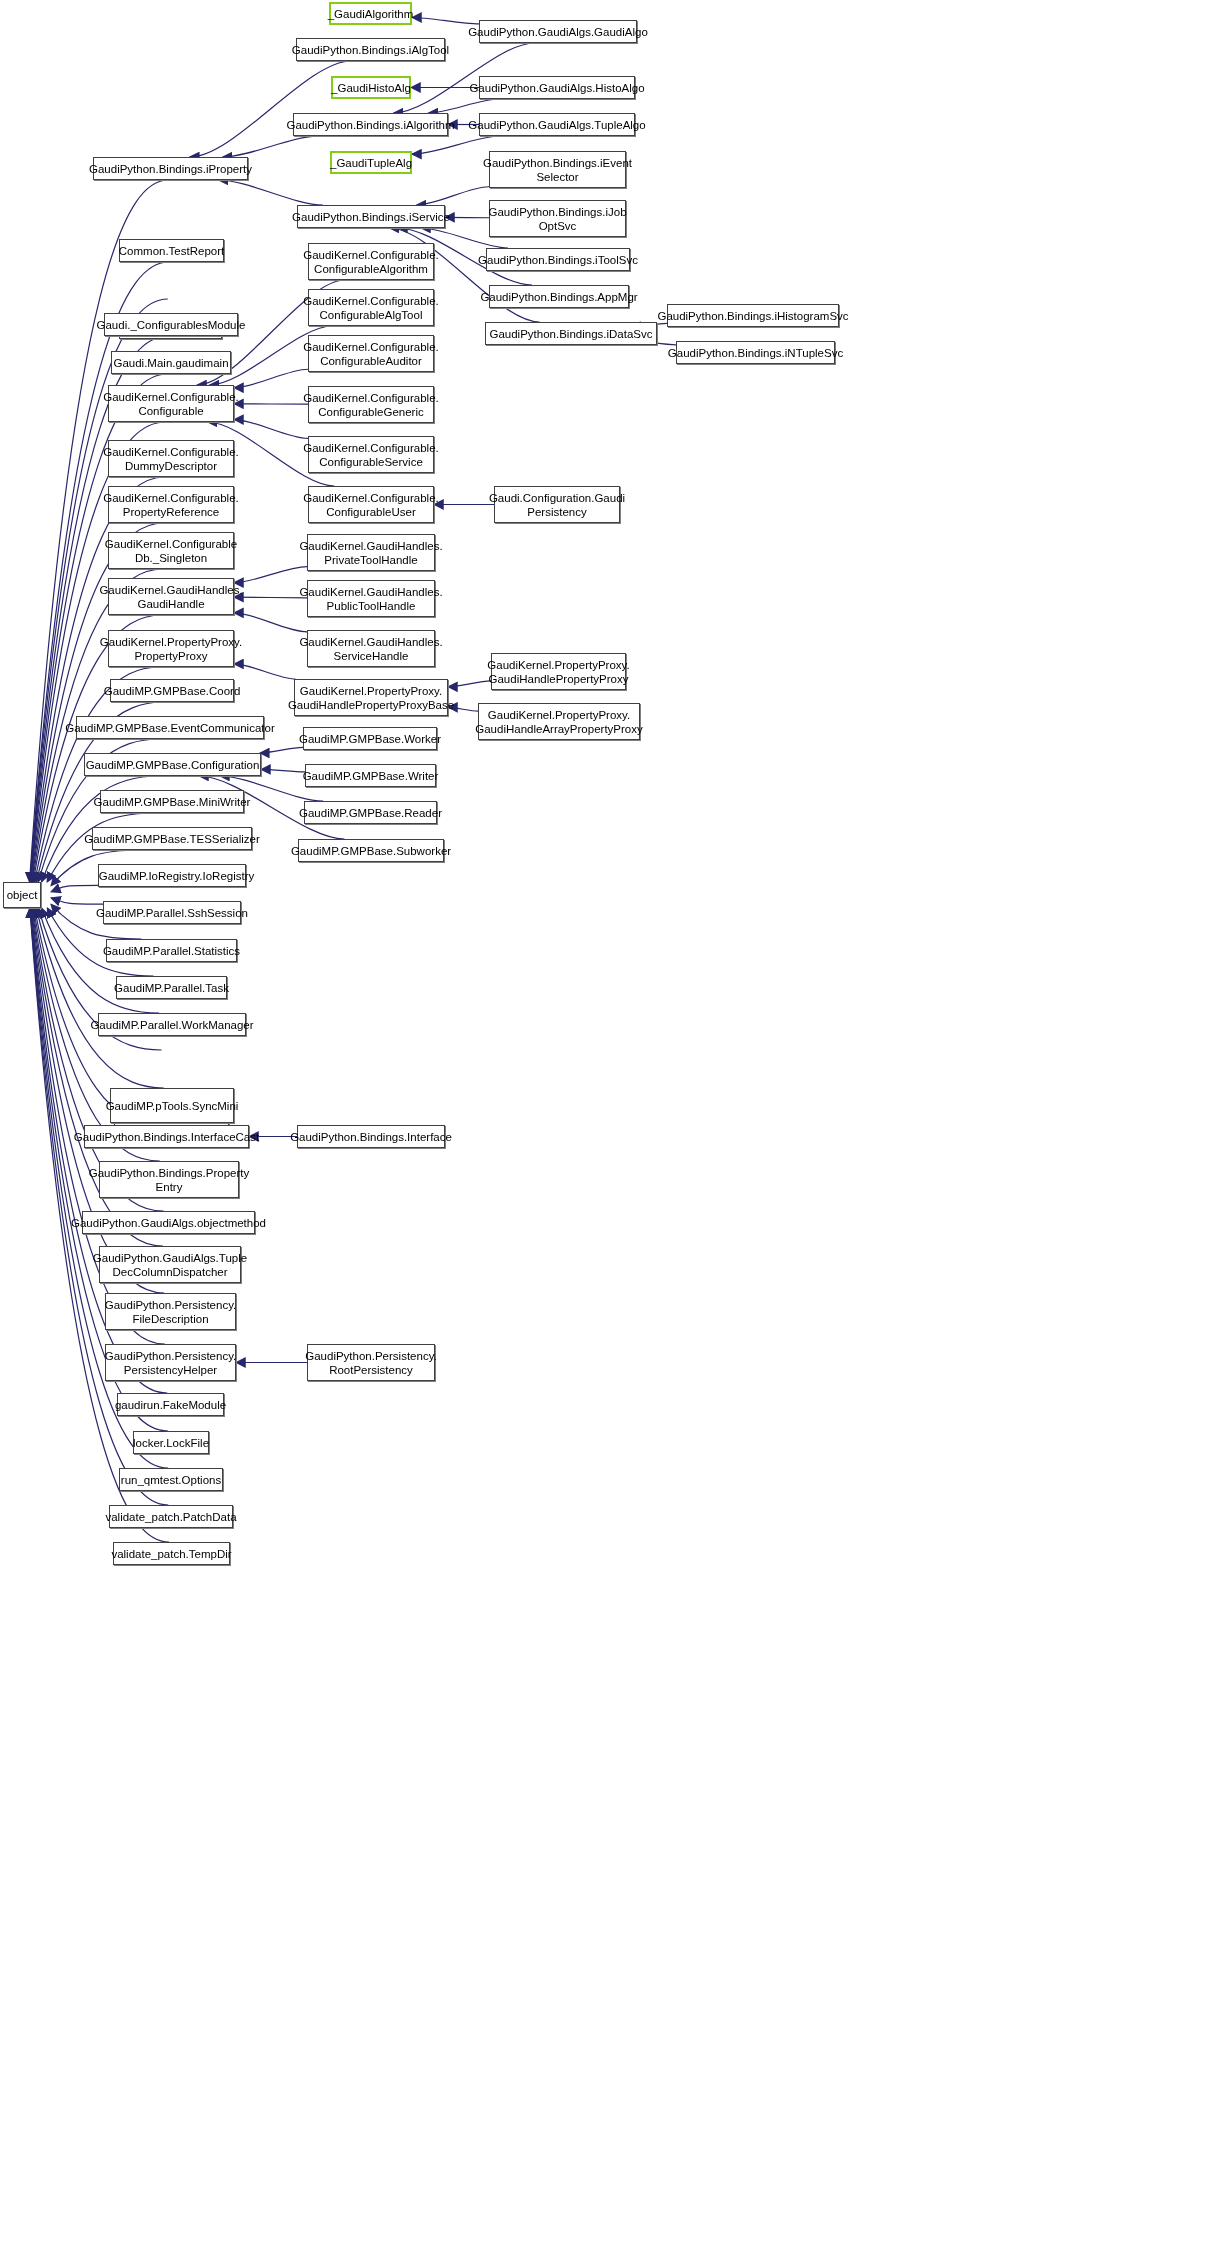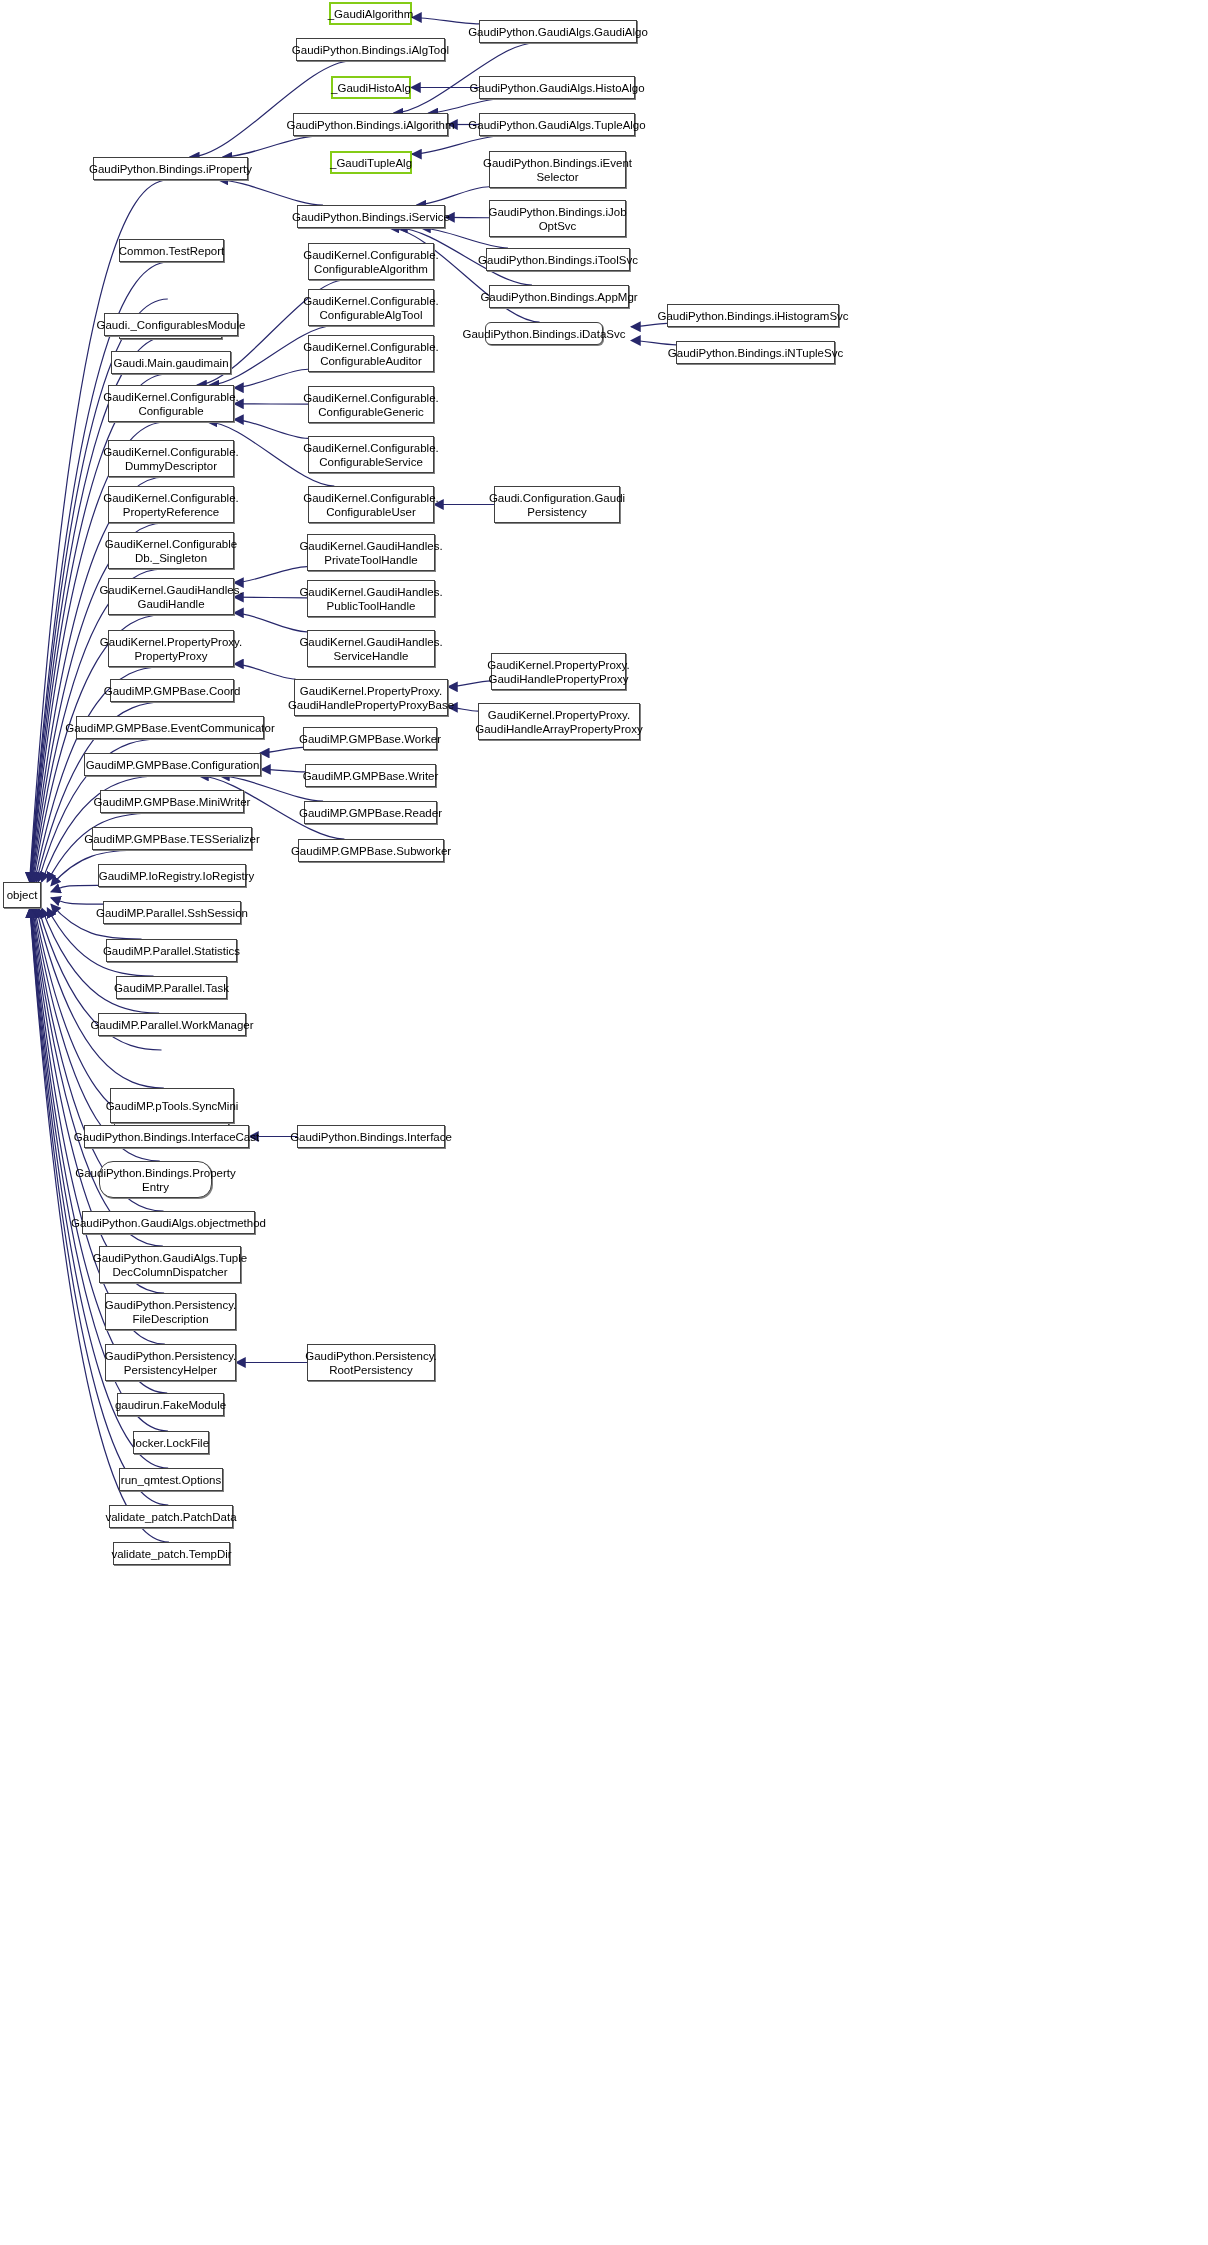--- a/index.html
+++ b/index.html
@@ -124,21 +124,21 @@
       <div class="node ghost" style="left: 330px; top: 151px; width: 82px; height: 23px;">_GaudiTupleAlg</div>
       <div class="node" style="left: 479px; top: 20px; width: 158px; height: 23px;">GaudiPython.GaudiAlgs.GaudiAlgo</div>
       <div class="node" style="left: 479px; top: 76px; width: 156px; height: 23px;">GaudiPython.GaudiAlgs.HistoAlgo</div>
       <div class="node" style="left: 479px; top: 113px; width: 156px; height: 23px;">GaudiPython.GaudiAlgs.TupleAlgo</div>
       <div class="node" style="left: 489px; top: 151px; width: 137px; height: 37px;">GaudiPython.Bindings.iEvent
 Selector</div>
       <div class="node" style="left: 489px; top: 200px; width: 137px; height: 37px;">GaudiPython.Bindings.iJob
 OptSvc</div>
       <div class="node" style="left: 486px; top: 248px; width: 144px; height: 23px;">GaudiPython.Bindings.iToolSvc</div>
       <div class="node" style="left: 489px; top: 285px; width: 140px; height: 23px;">GaudiPython.Bindings.AppMgr</div>
-      <div class="node" style="left: 485px; top: 322px; width: 118px; height: 23px; border-radius: 6px;">GaudiPython.Bindings.iDataSvc</div>
+      <div class="node" style="left: 485px; top: 322px; width: 172px; height: 23px;">GaudiPython.Bindings.iDataSvc</div>
       <div class="node" style="left: 667px; top: 304px; width: 172px; height: 23px;">GaudiPython.Bindings.iHistogramSvc</div>
       <div class="node" style="left: 676px; top: 341px; width: 159px; height: 23px;">GaudiPython.Bindings.iNTupleSvc</div>
       <div class="node" style="left: 119px; top: 239px; width: 105px; height: 23px;">Common.TestReport</div>
       <div class="node" style="left: 119px; top: 276px; width: 103px; height: 23px; margin-top: 40px;">Common.TestResult</div>
       <div class="node" style="left: 104px; top: 313px; width: 134px; height: 23px;">Gaudi._ConfigurablesModule</div>
       <div class="node" style="left: 111px; top: 351px; width: 120px; height: 23px;">Gaudi.Main.gaudimain</div>
       <div class="node" style="left: 108px; top: 385px; width: 126px; height: 37px;">GaudiKernel.Configurable.
 Configurable</div>
       <div class="node" style="left: 108px; top: 440px; width: 126px; height: 37px;">GaudiKernel.Configurable.
 DummyDescriptor</div>
@@ -156,21 +156,21 @@
       <div class="node" style="left: 100px; top: 790px; width: 144px; height: 23px;">GaudiMP.GMPBase.MiniWriter</div>
       <div class="node" style="left: 92px; top: 827px; width: 160px; height: 23px;">GaudiMP.GMPBase.TESSerializer</div>
       <div class="node" style="left: 98px; top: 864px; width: 148px; height: 23px; padding-left: 12px;">GaudiMP.IoRegistry.IoRegistry</div>
       <div class="node" style="left: 103px; top: 901px; width: 138px; height: 23px;">GaudiMP.Parallel.SshSession</div>
       <div class="node" style="left: 106px; top: 939px; width: 131px; height: 23px;">GaudiMP.Parallel.Statistics</div>
       <div class="node" style="left: 116px; top: 976px; width: 111px; height: 23px;">GaudiMP.Parallel.Task</div>
       <div class="node" style="left: 98px; top: 1013px; width: 148px; height: 23px;">GaudiMP.Parallel.WorkManager</div>
       <div class="node" style="left: 114px; top: 1106px; width: 115px; height: 23px;">GaudiMP.pTools.Syncer</div>
       <div class="node" style="left: 110px; top: 1088px; width: 124px; height: 35px;">GaudiMP.pTools.SyncMini</div>
       <div class="node" style="left: 84px; top: 1125px; width: 165px; height: 23px;">GaudiPython.Bindings.InterfaceCast</div>
-      <div class="node" style="left: 99px; top: 1161px; width: 113px; height: 37px; border-radius: 14px;">GaudiPython.Bindings.Property
+      <div class="node" style="left: 99px; top: 1161px; width: 140px; height: 37px;">GaudiPython.Bindings.Property
 Entry</div>
       <div class="node" style="left: 82px; top: 1211px; width: 173px; height: 23px;">GaudiPython.GaudiAlgs.objectmethod</div>
       <div class="node" style="left: 99px; top: 1246px; width: 142px; height: 37px;">GaudiPython.GaudiAlgs.Tuple
 DecColumnDispatcher</div>
       <div class="node" style="left: 105px; top: 1293px; width: 131px; height: 37px;">GaudiPython.Persistency.
 FileDescription</div>
       <div class="node" style="left: 105px; top: 1344px; width: 131px; height: 37px;">GaudiPython.Persistency.
 PersistencyHelper</div>
       <div class="node" style="left: 117px; top: 1393px; width: 107px; height: 23px;">gaudirun.FakeModule</div>
       <div class="node" style="left: 133px; top: 1431px; width: 76px; height: 23px;">locker.LockFile</div>

